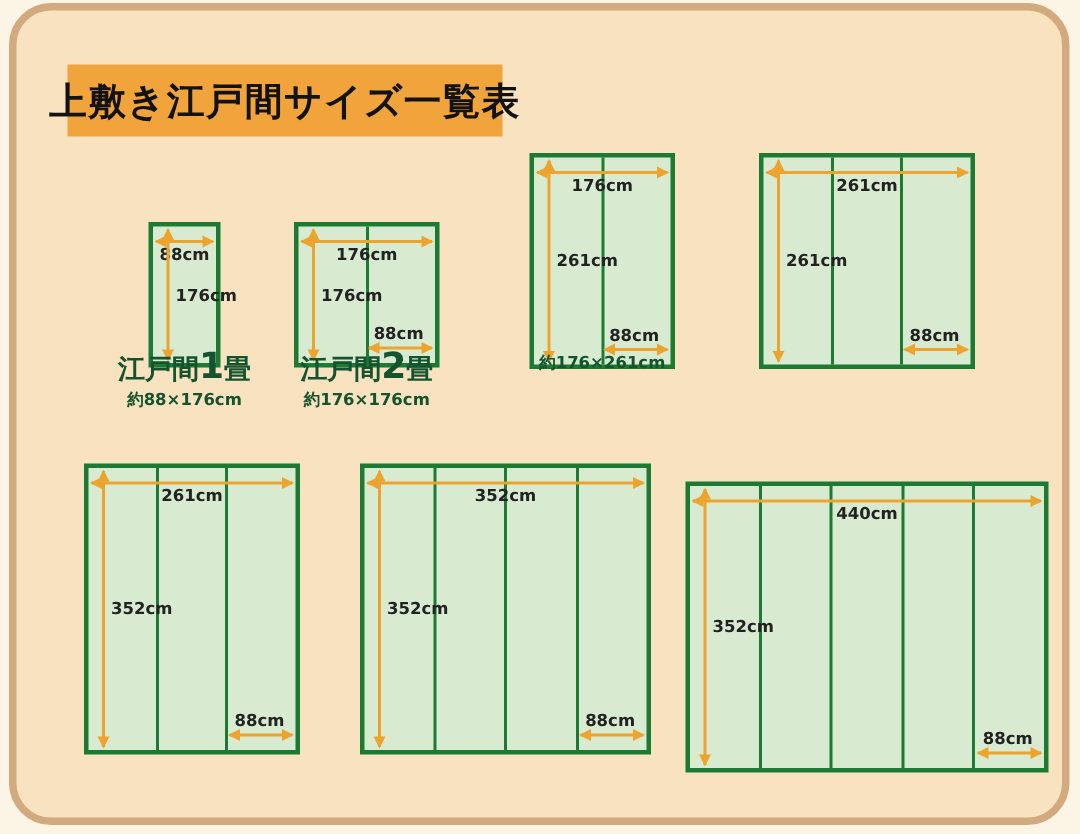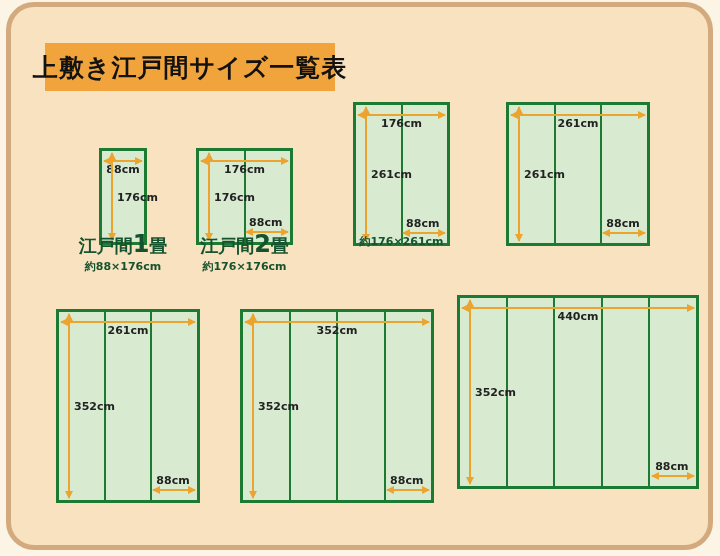--- a/index.html
+++ b/index.html
@@ -166,21 +166,21 @@
             <div class="panel"></div>
           </div>
       <div class="h-arrow top-arrow"></div>
       <div class="dim-label top-label">352cm</div>
       <div class="v-arrow left-arrow"></div>
       <div class="dim-label side-label">352cm</div>
       <div class="h-arrow bottom-arrow" style="width: 42.5px;"></div>
       <div class="dim-label bottom-label" style="width: 48.5px;">88cm</div>
     </div>
   </div>
-      <div class="diagram" style="left: 446px; top: 268px; width: 208px; height: 194px;">
+      <div class="diagram" style="left: 446px; top: 294px; width: 208px; height: 194px;">
     <div class="rug" style="width: 242px; height: 194px;">
       <div class="panels">
             <div class="panel"></div>
             <div class="panel"></div>
             <div class="panel"></div>
             <div class="panel"></div>
             <div class="panel"></div>
           </div>
       <div class="h-arrow top-arrow"></div>
       <div class="dim-label top-label">440cm</div>

